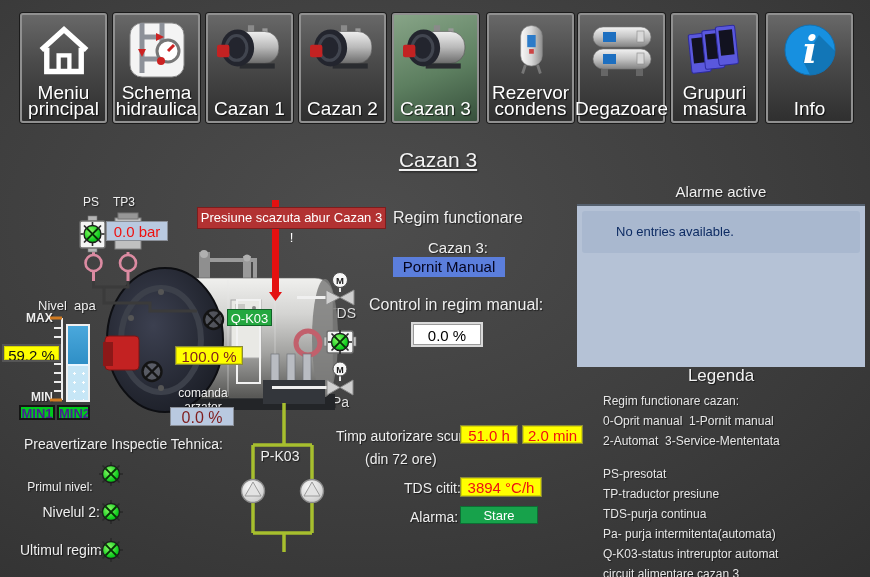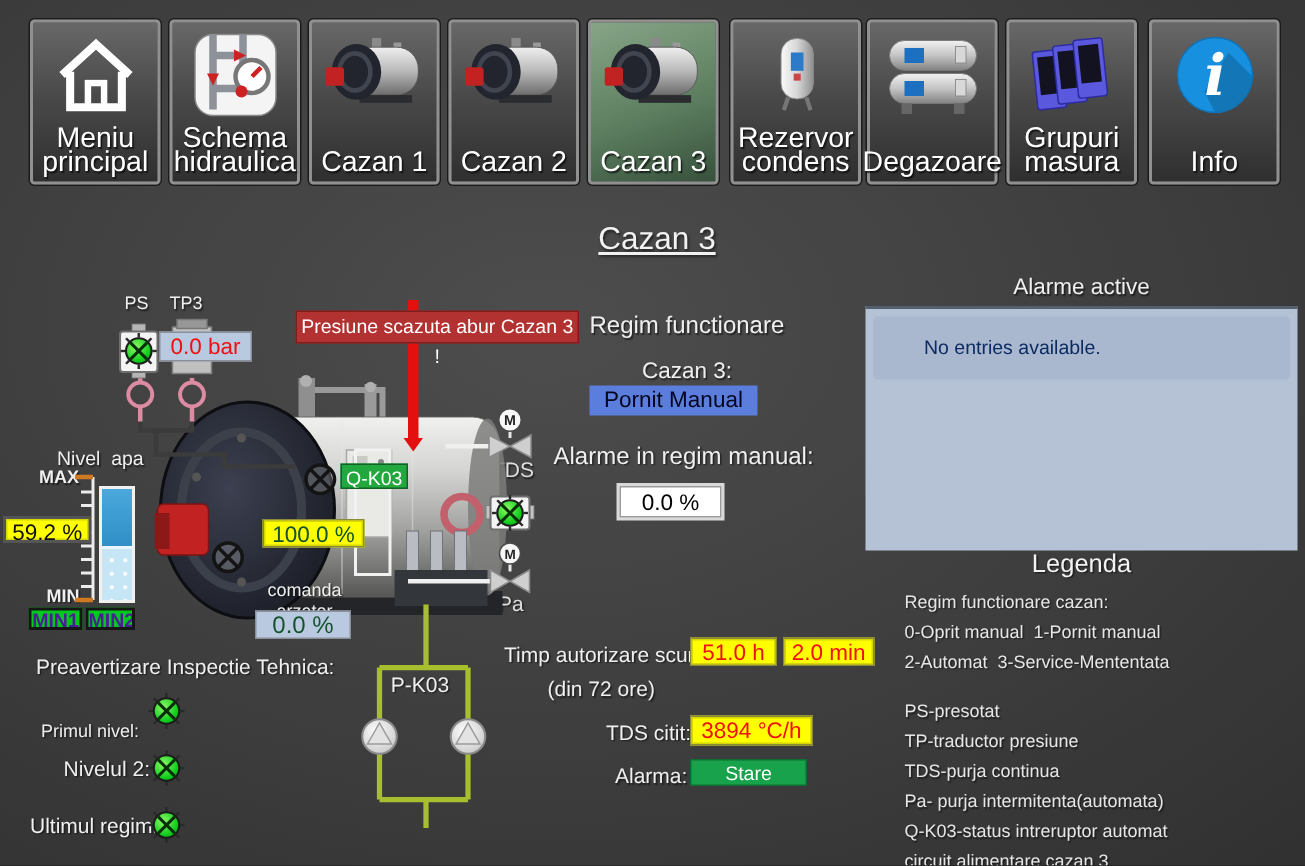--- a/index.html
+++ b/index.html
@@ -26,21 +26,21 @@
   
   .lbl{position:absolute;color:#efefef;text-shadow:1px 1px 1px rgba(0,0,0,.55);white-space:pre;}
   .page-title{
     position:absolute;left:378px;top:148px;width:120px;text-align:center;
     color:#f2f2f2;font-size:21px;text-decoration:underline;text-shadow:1px 1px 2px rgba(0,0,0,.6);
   }
   
   .vbox{position:absolute;box-sizing:border-box;text-align:center;overflow:hidden;}
   .yellow{background:#ffff00;border:1px solid #8a8a3a;box-shadow:inset 0 0 0 1px #d6d600;}
   .red-txt{color:#ee1111;}
-  .navy-txt{color:#14532d;}
+  .navy-txt{color:#7f1d1d;}
   .blue-readout{background:#b9c9e0;border:1px solid #8a8f98;}
   .mode-box{background:#5b7edc;color:#05051f;}
   .white-input{background:#ffffff;border:1px solid #9a9a9a;box-shadow:0 0 0 2px #d9d9d9;color:#000;}
   .green-box{background:#17a24b;color:#ffffff;border:1px solid #0d6e33;}
   .green-label{background:#23a73f;color:#ffffff;border:1px solid #116328;}
   .min-box{background:#00c81e;color:#4c1d95;border:2px solid #161616;font-weight:bold;}
   .banner{
     position:absolute;left:197px;top:207px;width:187px;height:20px;line-height:20px;
     background:#b23232;border:1px solid #7d1d1d;color:#fff;font-size:13px;text-align:center;z-index:6;
   }
@@ -409,21 +409,21 @@
 arzator</div>
   <div class="vbox blue-readout navy-txt" style="left:170px;top:407px;width:64px;height:19px;line-height:19px;font-size:16px;z-index:5">0.0 %</div>
 
   <div class="lbl" style="left:328px;top:305px;font-size:14px;color:#dedede">TDS</div>
   <div class="lbl" style="left:332px;top:394px;font-size:14px;color:#dedede">Pa</div>
   <div class="lbl" style="left:248px;top:448px;width:64px;text-align:center;font-size:14px">P-K03</div>
 
   <div class="lbl" style="left:393px;top:209px;font-size:16px">Regim functionare</div>
   <div class="lbl" style="left:428px;top:239px;font-size:15px">Cazan 3:</div>
   <div class="vbox mode-box" style="left:393px;top:257px;width:112px;height:20px;line-height:20px;font-size:15px">Pornit Manual</div>
-  <div class="lbl" style="left:369px;top:296px;font-size:16px">Alarme in regim manual:</div>
+  <div class="lbl" style="left:369px;top:296px;font-size:16px">Control in regim manual:</div>
   <div class="vbox white-input" style="left:413px;top:324px;width:68px;height:21px;line-height:21px;font-size:15px">0.0 %</div>
 
   <div class="lbl" style="left:336px;top:428px;font-size:14px">Timp autorizare scurs</div>
   <div class="vbox yellow red-txt" style="left:460px;top:425px;width:58px;height:19px;line-height:19px;font-size:15px">51.0 h</div>
   <div class="vbox yellow red-txt" style="left:522px;top:425px;width:61px;height:19px;line-height:19px;font-size:15px">2.0 min</div>
   <div class="lbl" style="left:365px;top:451px;font-size:14px">(din 72 ore)</div>
   <div class="lbl" style="left:404px;top:480px;font-size:14px">TDS citit:</div>
   <div class="vbox yellow red-txt" style="left:460px;top:477px;width:82px;height:20px;line-height:20px;font-size:15px">3894 °C/h</div>
   <div class="lbl" style="left:410px;top:509px;font-size:14px">Alarma:</div>
   <div class="vbox green-box" style="left:460px;top:506px;width:78px;height:18px;line-height:17px;font-size:13px">Stare normala</div>

